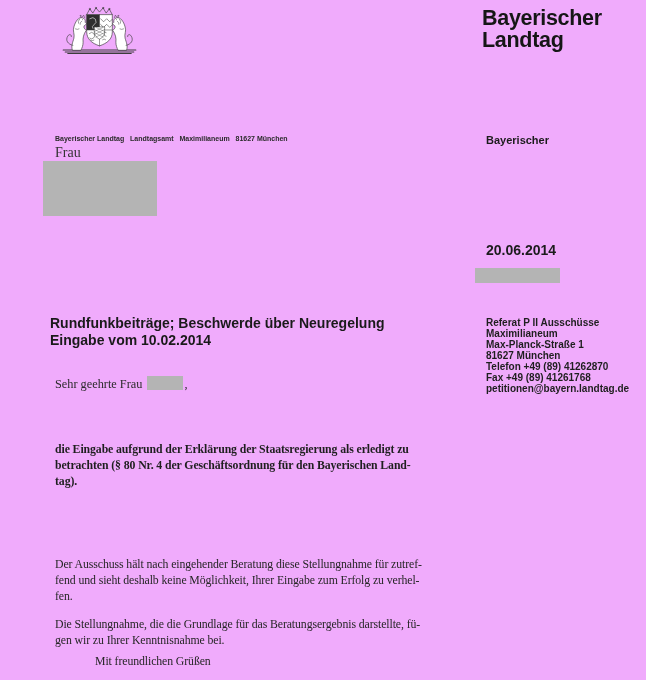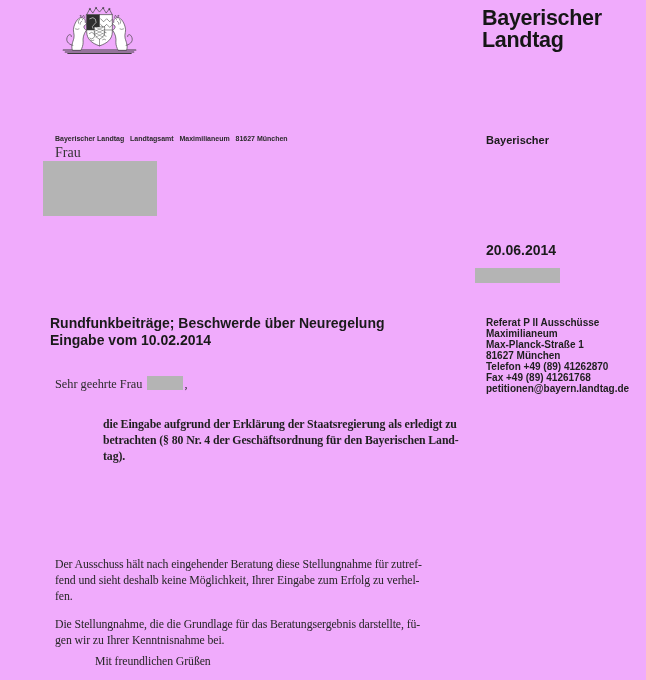--- a/index.html
+++ b/index.html
@@ -67,21 +67,21 @@
   }
   .body {
     left:55px; width:432px;
     font-family:"Liberation Serif", serif;
     font-size:11.8px; line-height:16px;
     letter-spacing:-0.1px;
     color:#262626;
     white-space:pre-line;
   }
   .p1 { top:395px; }
-  .p2 { top:416px; font-weight:700; color:#1f1f1f;margin-left:48px; }
+  .p2 { top:441px; font-weight:700; color:#1f1f1f; }
   .p3 { top:496px; }
   .p4 { top:556px; }
   .p5 { top:616px; }
   .closing { top:653px;margin-left:40px; }
 </style>
 </head>
 <body>
 
 <div class="page">
 

